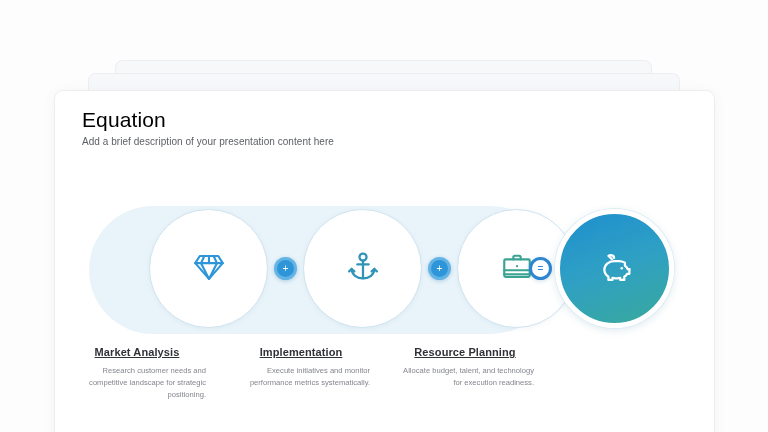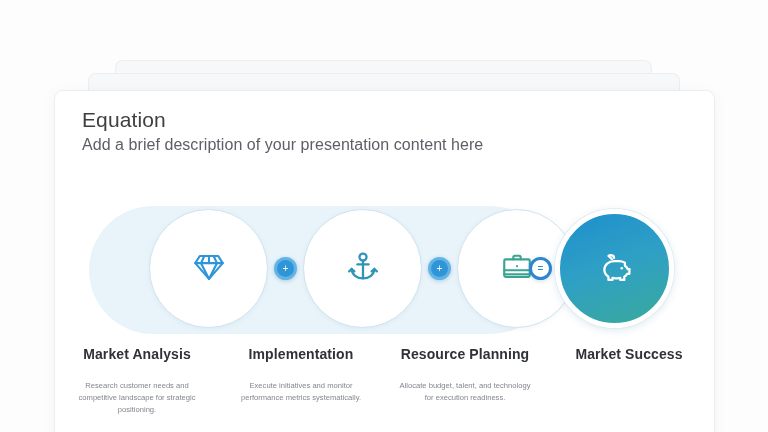--- a/index.html
+++ b/index.html
@@ -58,28 +58,28 @@
     overflow: hidden;
   }
 
   
   #slide-title {
     position: absolute;
     left: 27px;
     top: 17px;
     font-size: 21px;
     font-weight: 400;
-    color: #404040;
+    color: #000000;
     letter-spacing: 0.1px;
   }
   #slide-subtitle {
     position: absolute;
     left: 27px;
     top: 45px;
-    font-size: 16px;
+    font-size: 10px;
     font-weight: 400;
     color: #5d5f66;
     letter-spacing: 0.05px;
   }
 
   
   #equation-row {
     position: absolute;
     left: 0;
     top: 115px;
@@ -165,30 +165,32 @@
     width: 659px;
     display: flex;
   }
   .caption-col {
     width: 164px;
     text-align: center;
     padding: 0 13px;
     box-sizing: border-box;
   }
   .caption-title {
-    font-size: 14px;
+    font-size: 11px;
     font-weight: bold;
     color: #303238;
-    margin-bottom: 18px;
+    margin-bottom: 7px;
     letter-spacing: 0.1px;
+    text-decoration: underline;
   }
   .caption-body {
     font-size: 7.6px;
     color: #83868e;
     line-height: 1.55;
+    text-align: right;
   }
 </style>
 </head>
 <body>
 
 <div id="stage">
 
   <div class="deck-layer" id="deck-back"></div>
   <div class="deck-layer" id="deck-mid"></div>
 
@@ -267,19 +269,18 @@
         <div class="caption-title">Implementation</div>
         <div class="caption-body">Execute initiatives and monitor performance metrics systematically.</div>
       </div>
 
       <div class="caption-col">
         <div class="caption-title">Resource Planning</div>
         <div class="caption-body">Allocate budget, talent, and technology for execution readiness.</div>
       </div>
 
       <div class="caption-col">
-        <div class="caption-title">Market Success</div>
       </div>
 
     </div>
 
   </div>
 </div>
 
 </body></html>

